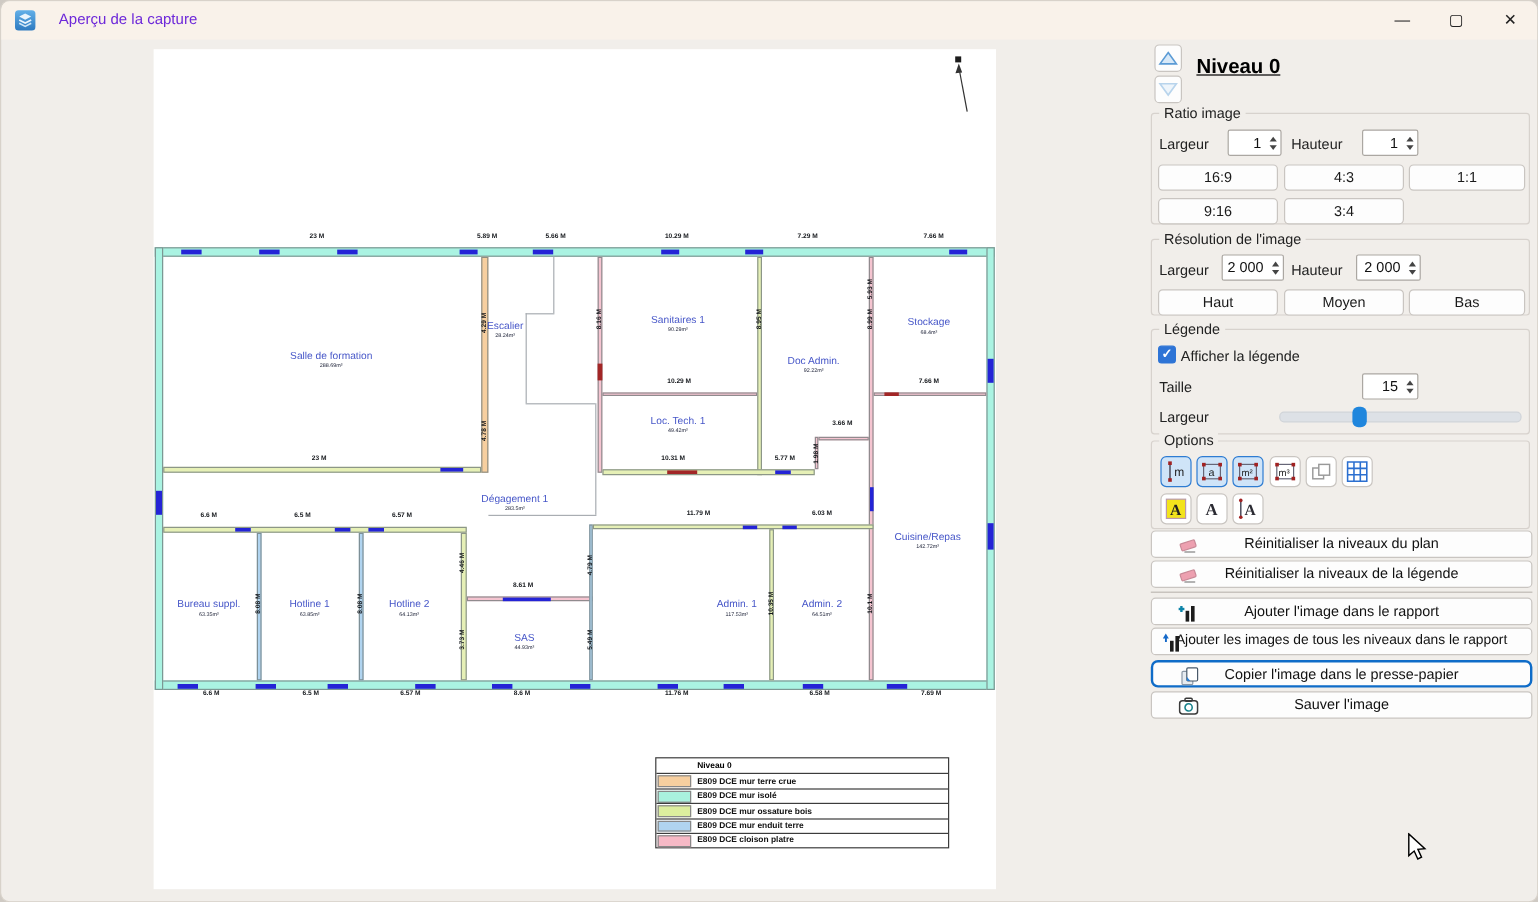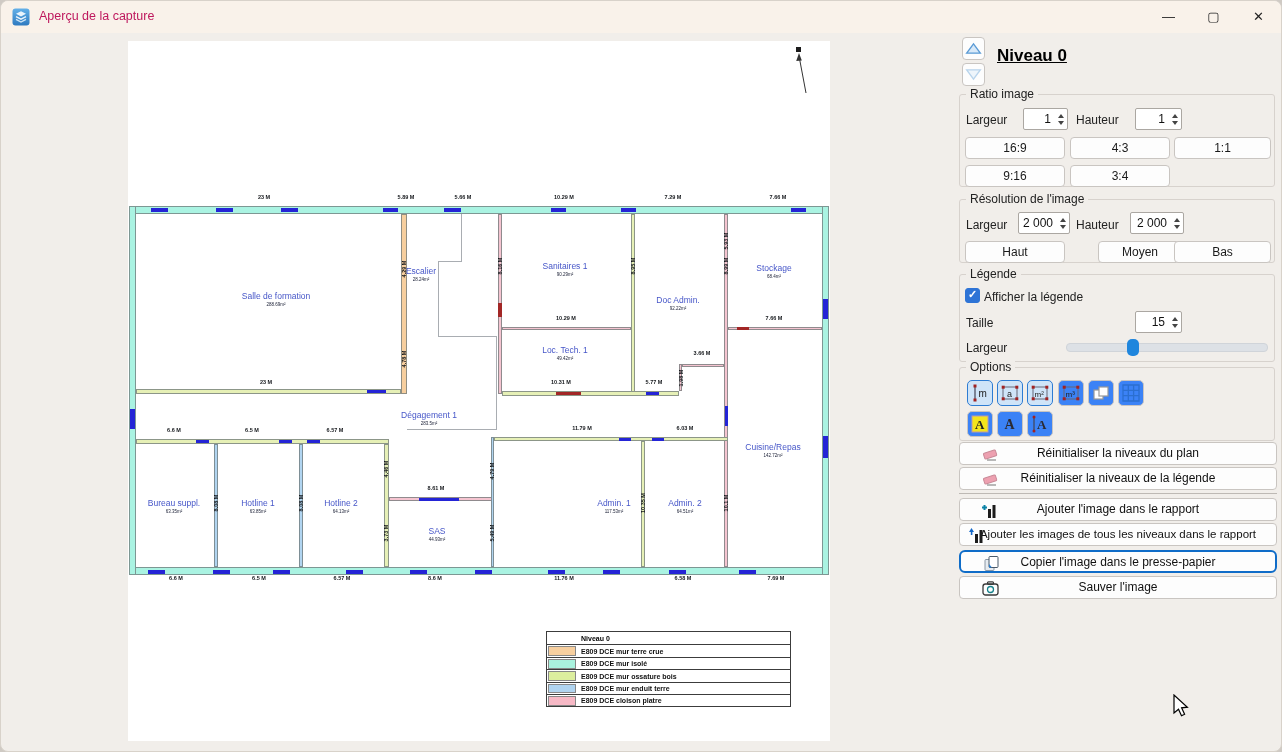--- a/index.html
+++ b/index.html
@@ -5,21 +5,21 @@
   html,body{margin:0;padding:0;background:#cfcac4;}
   *{box-sizing:border-box;}
   .window{
     position:relative;width:1282px;height:752px;overflow:hidden;
     background:#f1eeea;border-radius:8px;border:1px solid #d8d2ca;
     font-family:"Liberation Sans",sans-serif;color:#1a1a1a;
   }
   
   .titlebar{position:absolute;left:0;top:0;width:100%;height:32px;background:#f9f2ea;}
   .tb-icon{position:absolute;left:11px;top:7px;width:18px;height:18px;}
-  .tb-title{position:absolute;left:38px;top:8px;font-size:12.5px;color:#be185d;}
+  .tb-title{position:absolute;left:48px;top:8px;font-size:12.5px;color:#6d28d9;}
   .tb-btn{position:absolute;top:0;width:45px;height:32px;text-align:center;line-height:32px;font-size:13px;color:#222;}
   .tb-min{right:90px;} .tb-max{right:45px;} .tb-close{right:0;}
   
   .canvas{position:absolute;left:127px;top:40px;width:702px;height:700px;background:#ffffff;}
   .wall{position:absolute;border:0.5px solid rgba(110,120,120,.75);}
   .w-iso{background:#aaf3e2;}
   .w-terre{background:#f7cf9f;}
   .w-bois{background:#e6f0b6;}
   .w-enduit{background:#b0d4f0;}
   .w-platre{background:#f5c4d0;}
@@ -50,21 +50,21 @@
   .spin{position:absolute;height:22px;background:#fff;border:1px solid #aba7a2;border-radius:2px;display:flex;align-items:stretch;}
   .spin-val{flex:1;text-align:right;font-size:12px;line-height:20px;padding-right:3px;color:#111;}
   .spin-arr{width:13px;display:flex;flex-direction:column;align-items:center;justify-content:center;gap:3px;}
   .tri-up{width:0;height:0;border-left:3.5px solid transparent;border-right:3.5px solid transparent;border-bottom:4px solid #444;}
   .tri-dn{width:0;height:0;border-left:3.5px solid transparent;border-right:3.5px solid transparent;border-top:4px solid #444;}
   .btn{position:absolute;height:22px;background:#fdfdfd;border:1px solid #c9c5c1;border-radius:4px;font-size:12px;color:#1a1a1a;text-align:center;line-height:20px;}
   .checkbox{position:absolute;width:15px;height:15px;border-radius:3px;background:#2e74d6;border:1px solid #2e74d6;}
   .checkbox::after{content:"\2713";position:absolute;left:2px;top:-1px;color:#fff;font-size:11px;font-weight:bold;}
   .slider-track{position:absolute;height:9px;background:#dde1e6;border-radius:4px;border:1px solid #d0d4d9;}
   .slider-thumb{position:absolute;width:12px;height:17px;background:#1f86dd;border-radius:5px;top:-5px;}
-  .opt-btn{position:absolute;width:26px;height:26px;background:#3b82f6;border:1px solid #c9c5c1;border-radius:5px;display:flex;align-items:center;justify-content:center;}
+  .opt-btn{position:absolute;width:26px;height:26px;background:#ffffff;border:1px solid #c9c5c1;border-radius:5px;display:flex;align-items:center;justify-content:center;}
   .opt-btn.sel{background:#cfe4f8;border:1.5px solid #2e7cd2;}
   .act-btn{position:absolute;left:0;width:318px;height:23px;background:#fdfdfd;border:1px solid #c9c5c1;border-radius:4px;}
   .act-btn.focused{border:2px solid #0f6cc8;border-radius:6px;}
   .act-label{display:block;width:100%;text-align:center;font-size:12px;line-height:21px;color:#111;}
   .act-label.long{font-size:11.5px;}
   .act-ic{position:absolute;left:22px;top:3px;width:17px;height:17px;}
   .act-ic.tight{left:9px;}
   .separator{position:absolute;left:0;width:318px;height:1px;background:#bdb9b4;}
   .cursor{position:absolute;left:1170px;top:693px;}
 </style>
@@ -335,21 +335,21 @@
       </div>
       <span class="lbl" style="left:116px;top:18px;">Hauteur</span>
       <div class="spin" style="left:170px;top:12px;width:54px;">
         <span class="spin-val">2 000</span>
         <span class="spin-arr">
             <i class="tri-up"></i>
             <i class="tri-dn"></i>
           </span>
       </div>
       <div class="btn" style="left:5px;top:41px;width:100px;">Haut</div>
-      <div class="btn" style="left:110px;top:41px;width:84px;margin-left:28px;">Moyen</div>
+      <div class="btn" style="left:110px;top:41px;width:100px;">Moyen</div>
       <div class="btn" style="left:214px;top:41px;width:97px;">Bas</div>
     </div>
 
     <div class="group" style="top:239px;height:88px;">
       <span class="group-label">Légende</span>
       <div class="checkbox" id="legend-checkbox" style="left:5px;top:13px;"></div>
       <span class="lbl" style="left:24px;top:15px;">Afficher la légende</span>
       <span class="lbl" style="left:6px;top:41px;">Taille</span>
       <div class="spin" style="left:175px;top:36px;width:47px;padding-left:15px;">
         <span class="spin-val">15</span>

